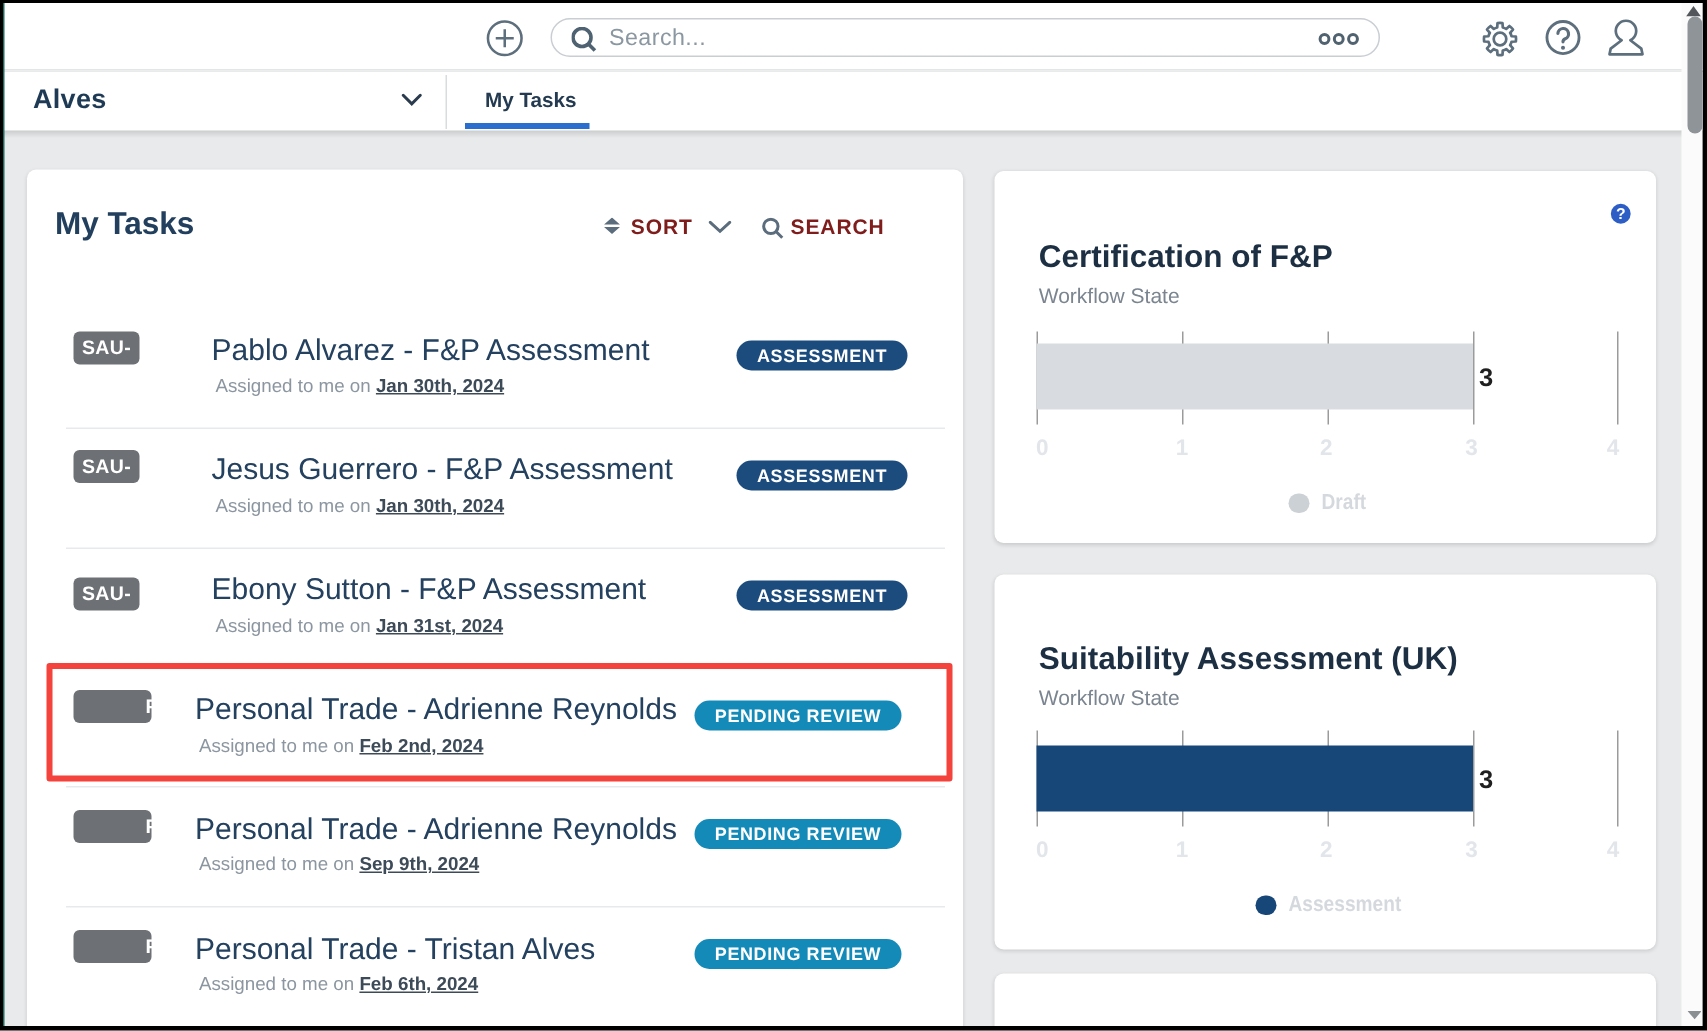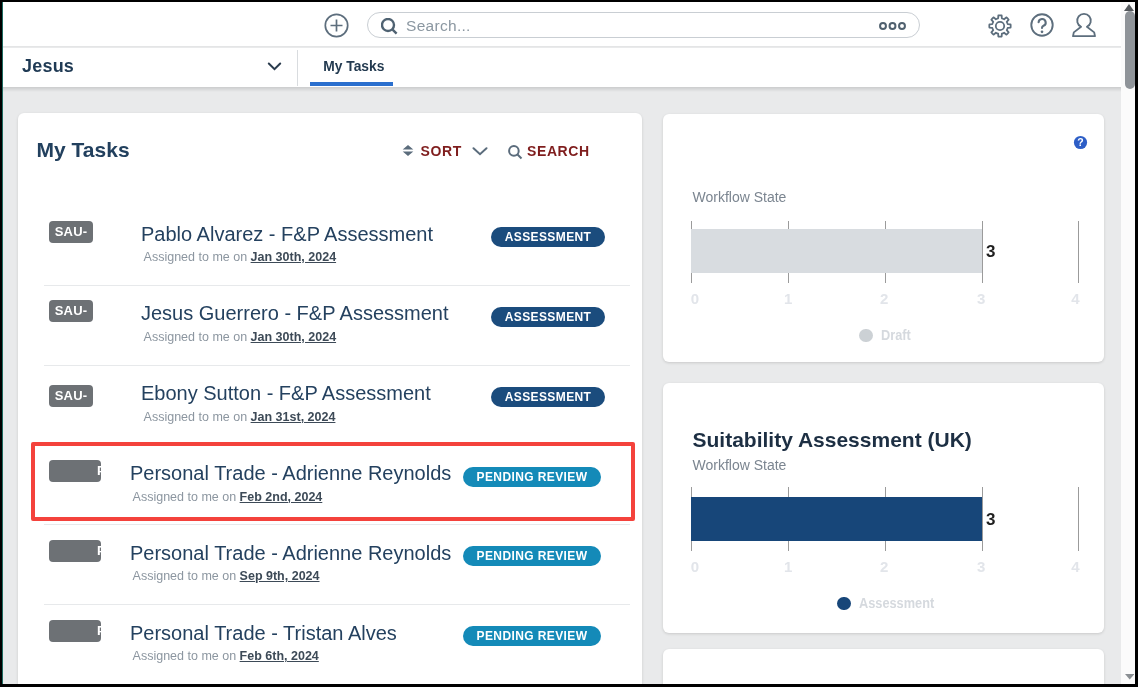--- a/index.html
+++ b/index.html
@@ -93,21 +93,21 @@
     <path d="M8.6 9.3 a3.55 3.55 0 1 1 4.9 3.5 c-1.1.45-1.5 1.0-1.5 2.1" stroke-width="2.1" stroke-linecap="round"></path>
     <circle cx="12" cy="18.8" r="1.35" fill="#5d6e7d" stroke="none"></circle>
   </svg>
 
   <svg class="abs" style="left:1069px;top:10px" width="27" height="27" viewBox="0 0 27 27" fill="none" stroke="#5d6e7d" stroke-width="1.8" stroke-linejoin="round">
     <path d="M10.1 14.8 A6.8 6.8 0 1 1 15.9 14.8 L23.2 20.4 L24 24.2 L2 24.2 L2.8 20.4 Z"></path>
   </svg>
 
   <div class="abs" id="tabbar"></div>
   <div class="abs" id="tabshadow"></div>
-  <div class="abs" id="home">Jesus</div>
+  <div class="abs" id="home">Alves</div>
   <svg class="abs" style="left:264.5px;top:59.7px" width="15" height="9" viewBox="0 0 15 9" fill="none" stroke="#2a3b4d" stroke-width="2" stroke-linecap="round">
     <path d="M1.8 1.5 l5.7 5.7 l5.7-5.7"></path>
   </svg>
   <div class="abs" id="tabdiv"></div>
   <div class="abs" id="mytaskstab">My Tasks</div>
   <div class="abs" id="tabline"></div>
 
   <div class="abs card" id="leftcard"></div>
   <div class="abs" id="lc-title">My Tasks</div>
   <svg class="abs" style="left:400px;top:143px" width="12" height="11" viewBox="0 0 12 11" fill="#5b6c7c">
@@ -155,20 +155,21 @@
       <div class="pill p-pend" style="top:624.1px">PENDING REVIEW</div>
       <div class="divline" style="top:681.8px"></div>
     </div>
   <div class="abs" id="redrect"></div>
 
   <div class="abs card" id="rcard1"></div>
   <svg class="abs" style="left:1071.4px;top:132.9px" width="15" height="15" viewBox="0 0 15 15">
     <circle cx="7.5" cy="7.5" r="6.6" fill="#2d5ec6"></circle>
     <text x="7.5" y="11.2" text-anchor="middle" font-size="10.5" font-weight="bold" fill="#fff" font-family="Liberation Sans">?</text>
   </svg>
+  <div class="abs rtitle" style="top:158px">Certification of F&amp;P</div>
   <div class="abs rsub" style="top:186.5px">Workflow State</div>
   <div id="chart1">
       <div class="abs tick" style="left:689px;top:218.7px;height:62px"></div>
       <div class="abs axlabel" style="left:692.8px;top:288.2px">0</div>
       <div class="abs tick" style="left:785.85px;top:218.7px;height:62px"></div>
       <div class="abs axlabel" style="left:786.0500000000001px;top:288.2px">1</div>
       <div class="abs tick" style="left:882.7px;top:218.7px;height:62px"></div>
       <div class="abs axlabel" style="left:882.2px;top:288.2px">2</div>
       <div class="abs tick" style="left:979.55px;top:218.7px;height:62px"></div>
       <div class="abs axlabel" style="left:979.05px;top:288.2px">3</div>

